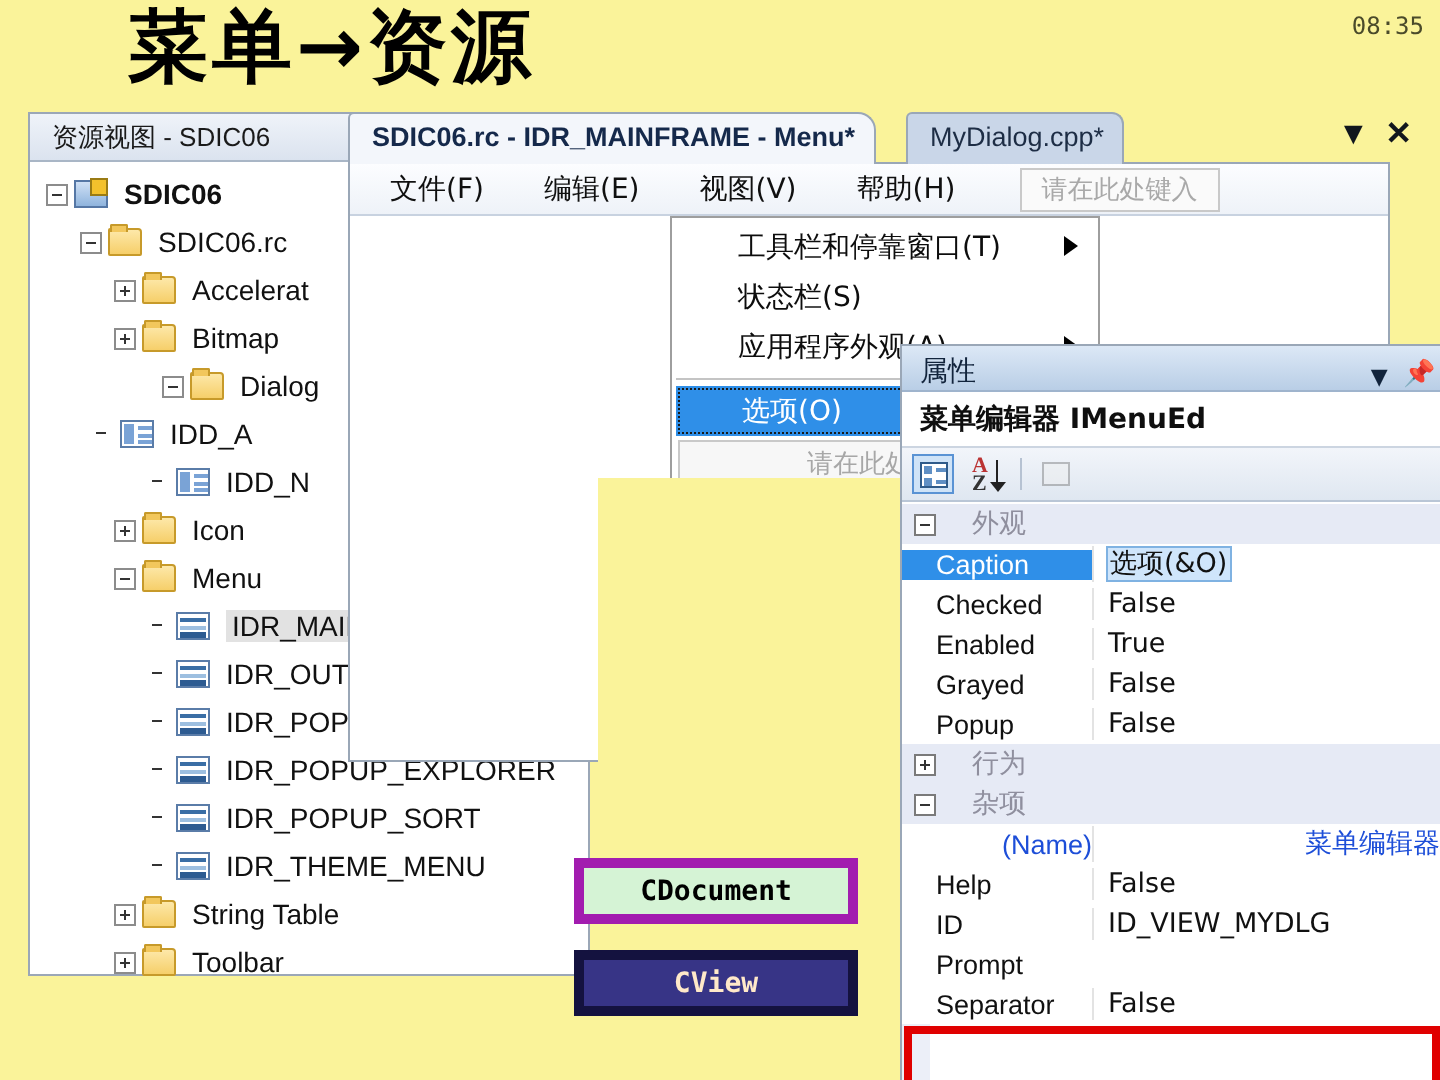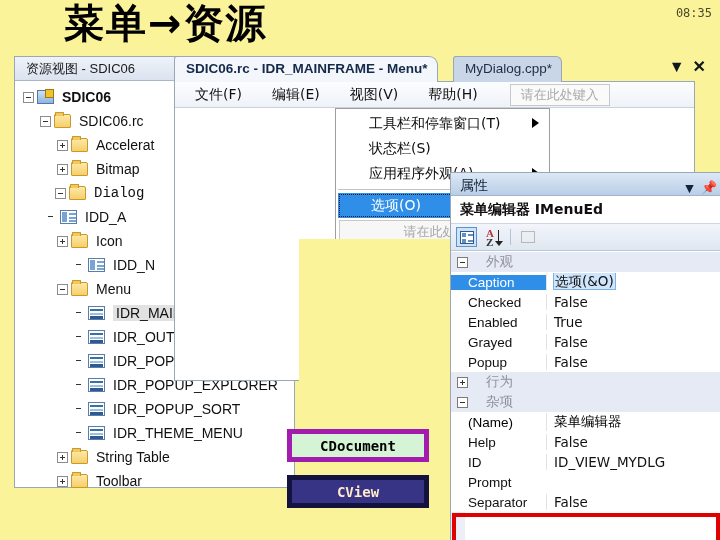--- a/index.html
+++ b/index.html
@@ -168,21 +168,21 @@
   }
   .cat-row .exp2::before{content:"";position:absolute;left:2px;top:4px;width:5px;height:1px;background:#333;}
   .cat-row .exp2.plus::after{content:"";position:absolute;left:4px;top:2px;width:1px;height:5px;background:#333;}
   .prop-row { height:20px; display:flex; align-items:center; background:#fff; font-size:13.5px; }
   .prop-row .pname { width:95px; flex:0 0 95px; padding-left:17px; color:#111; white-space:nowrap; overflow:hidden; }
   .prop-row .pval { flex:1; padding-left:7px; color:#111; border-left:1px solid #e3e3e3; white-space:nowrap; overflow:hidden;
                     font-family:"DejaVu Sans",sans-serif; }
   .prop-row.selected .pname { background:#2f8fe8; color:#fff; }
   .prop-row.selected .pval { color:#111; }
   .prop-row.selected .pval span { background:#cfe5fb; outline:1px solid #7fb2e2; padding:0 1px; }
-  .dim .pname, .dim .pval { color:#000000; }
+  .dim .pname, .dim .pval { color:#1d4ed8;text-align:right; }
   #prop-gutter { position:absolute; left:0; top:79px; width:14px; bottom:0; background:#eceff8; }
 
   #red-box {
     position:absolute; left:452px; top:457px; width:268px; height:33px;
     border:4px solid #e00000; background:transparent; z-index:20;
   }
 </style>
 </head>
 <body>
 
@@ -207,39 +207,39 @@
         <div class="node" style="padding-left: 42px;">
           <span class="exp plus"></span>
           <span class="ico folder"></span>
           <span class="lbl">Accelerat</span>
         </div>
         <div class="node" style="padding-left: 42px;">
           <span class="exp plus"></span>
           <span class="ico folder"></span>
           <span class="lbl">Bitmap</span>
         </div>
-        <div class="node" style="padding-left: 40px; font-family: Liberation Mono, monospace;">
+        <div class="node" style="padding-left: 66px;">
           <span class="exp "></span>
           <span class="ico folder"></span>
           <span class="lbl">Dialog</span>
         </div>
         <div class="node" style="padding-left: 31px;">
           <span class="exp none"></span>
           <span class="ico dlg"></span>
           <span class="lbl">IDD_A</span>
         </div>
-        <div class="node" style="padding-left: 42px;">
-          <span class="exp plus"></span>
-          <span class="ico folder"></span>
-          <span class="lbl">Icon</span>
-        </div>
         <div class="node" style="padding-left: 59px;">
           <span class="exp none"></span>
           <span class="ico dlg"></span>
           <span class="lbl">IDD_N</span>
+        </div>
+        <div class="node" style="padding-left: 42px;">
+          <span class="exp plus"></span>
+          <span class="ico folder"></span>
+          <span class="lbl">Icon</span>
         </div>
         <div class="node" style="padding-left: 42px;">
           <span class="exp "></span>
           <span class="ico folder"></span>
           <span class="lbl">Menu</span>
         </div>
         <div class="node" style="padding-left: 59px;">
           <span class="exp none"></span>
           <span class="ico menu"></span>
           <span class="lbl sel-soft">IDR_MAINFRAME</span>

